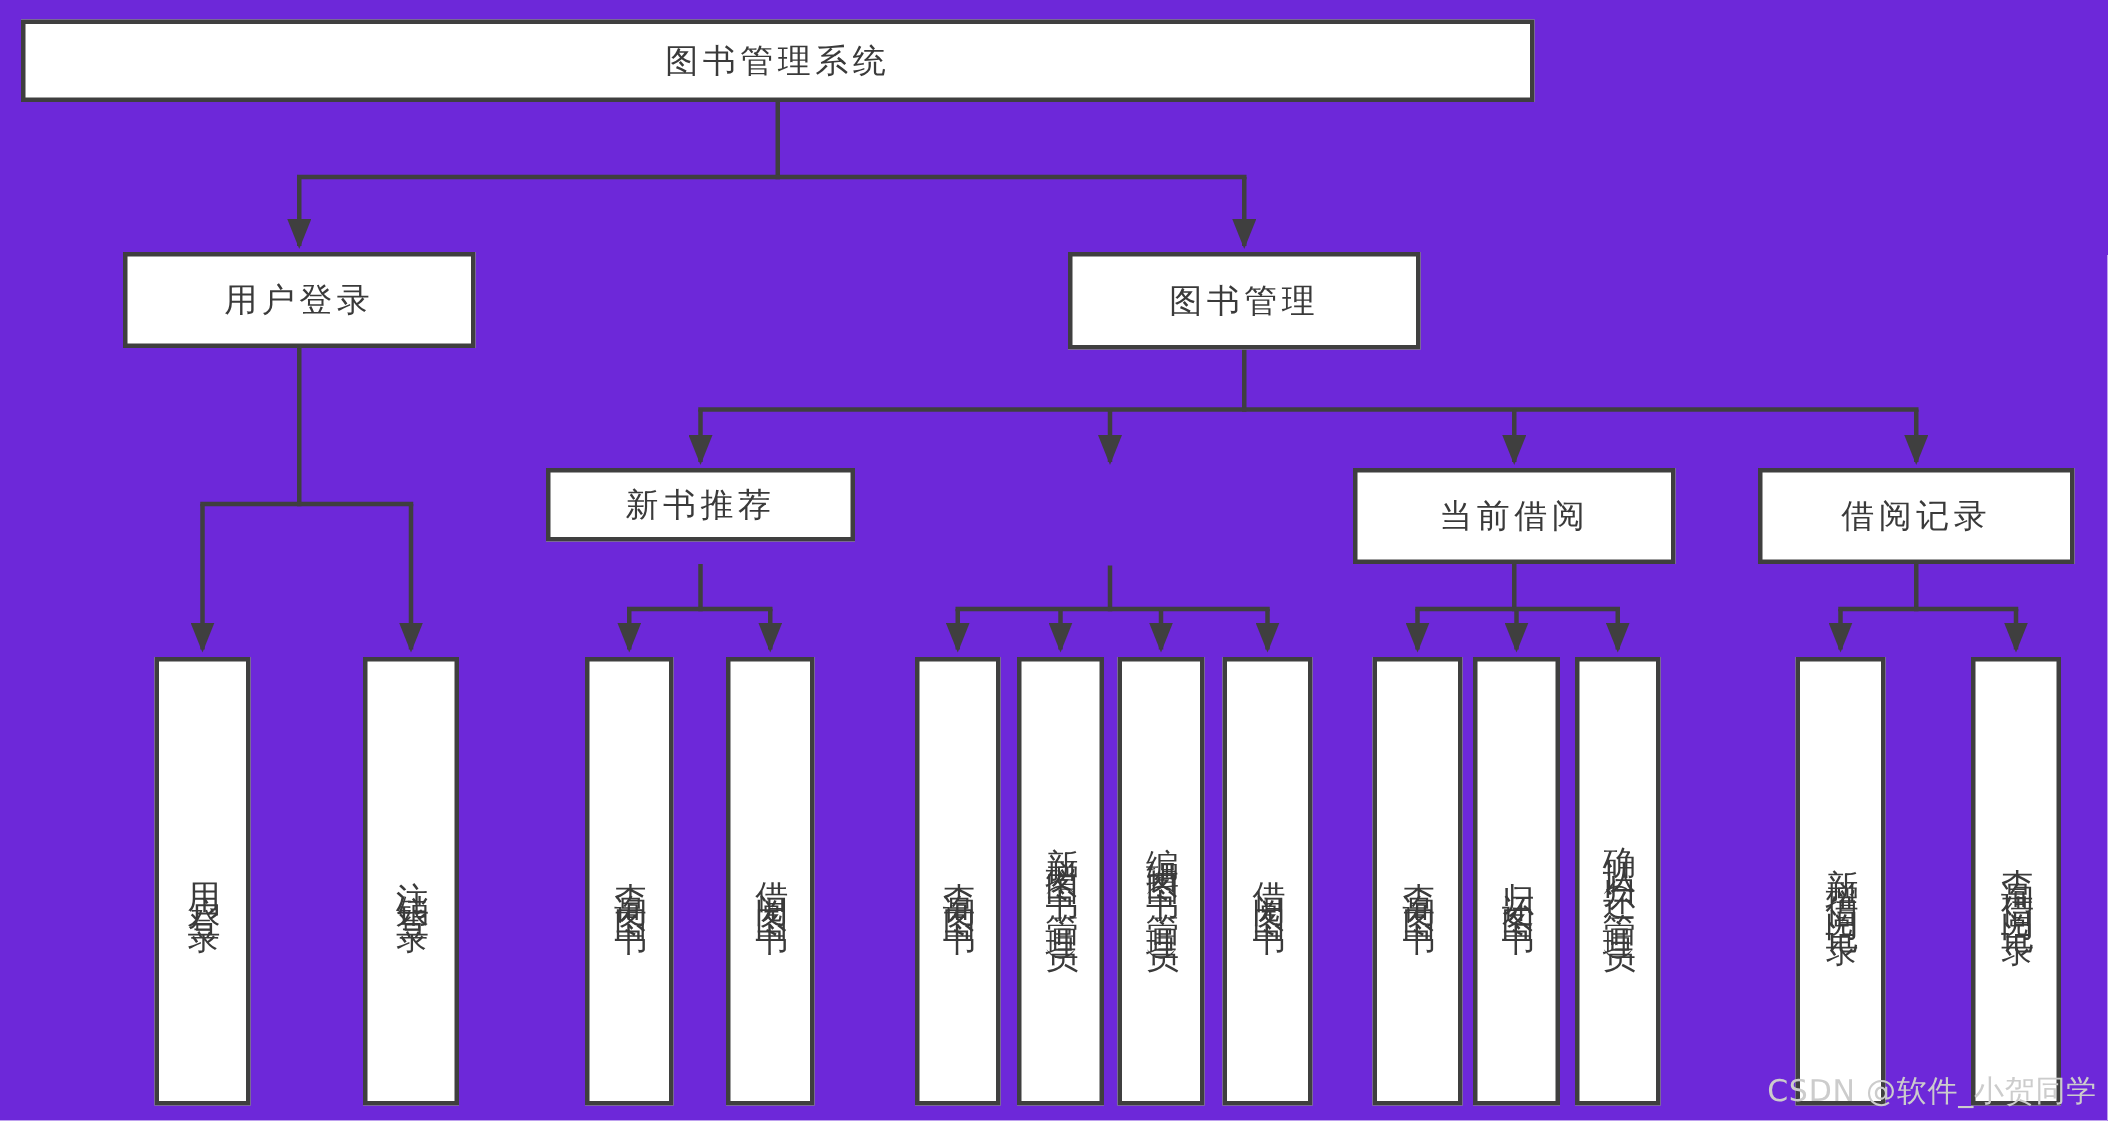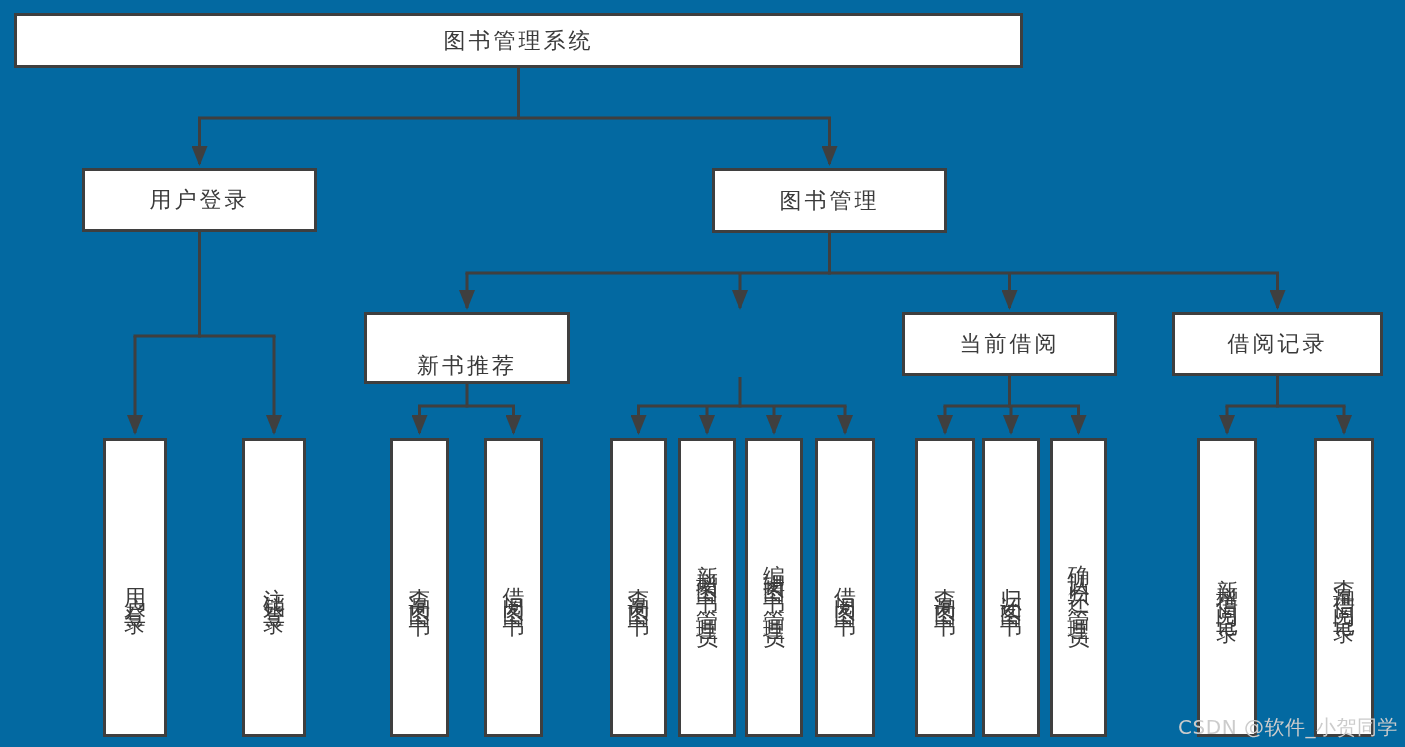--- a/index.html
+++ b/index.html
@@ -5,21 +5,21 @@
   html, body {
     margin: 0;
     padding: 0;
     background: #ffffff;
     font-family: "DejaVu Sans", "Liberation Sans", sans-serif;
   }
   #canvas {
     position: relative;
     width: 1405px;
     height: 747px;
-    background: #0369a1;
+    background: #6d28d9;
     overflow: hidden;
   }
   #connectors {
     position: absolute;
     left: 0;
     top: 0;
     width: 1405px;
     height: 747px;
     pointer-events: none;
   }
@@ -49,21 +49,21 @@
     font-size: 22px;
     line-height: 1;
     white-space: nowrap;
   }
   
   #n-root    { left: 14px;   top: 13px;  width: 1009px; height: 55px; }
   
   #n-login   { left: 82px;   top: 168px; width: 235px;  height: 64px; }
   #n-mgmt    { left: 712px;  top: 168px; width: 235px;  height: 65px; font-family: Liberation Mono, monospace; }
   
-  #n-rec     { left: 364px;  top: 312px; width: 206px;  height: 72px; align-items: flex-end; }
+  #n-rec     { left: 364px;  top: 312px; width: 206px;  height: 49px; }
   #n-borrow  { left: 633px;  top: 312px; width: 214px;  height: 65px; }
   #n-current { left: 902px;  top: 312px; width: 215px;  height: 64px; }
   #n-records { left: 1172px; top: 312px; width: 211px;  height: 64px; }
   
   #n-login-user      { left: 103px;  width: 64px; }
   #n-login-logout    { left: 242px;  width: 64px; }
   #n-rec-query       { left: 390px;  width: 59px; }
   #n-rec-borrow      { left: 484px;  width: 59px; }
   #n-borrow-query    { left: 610px;  width: 57px; }
   #n-borrow-add      { left: 678px;  width: 58px; }

